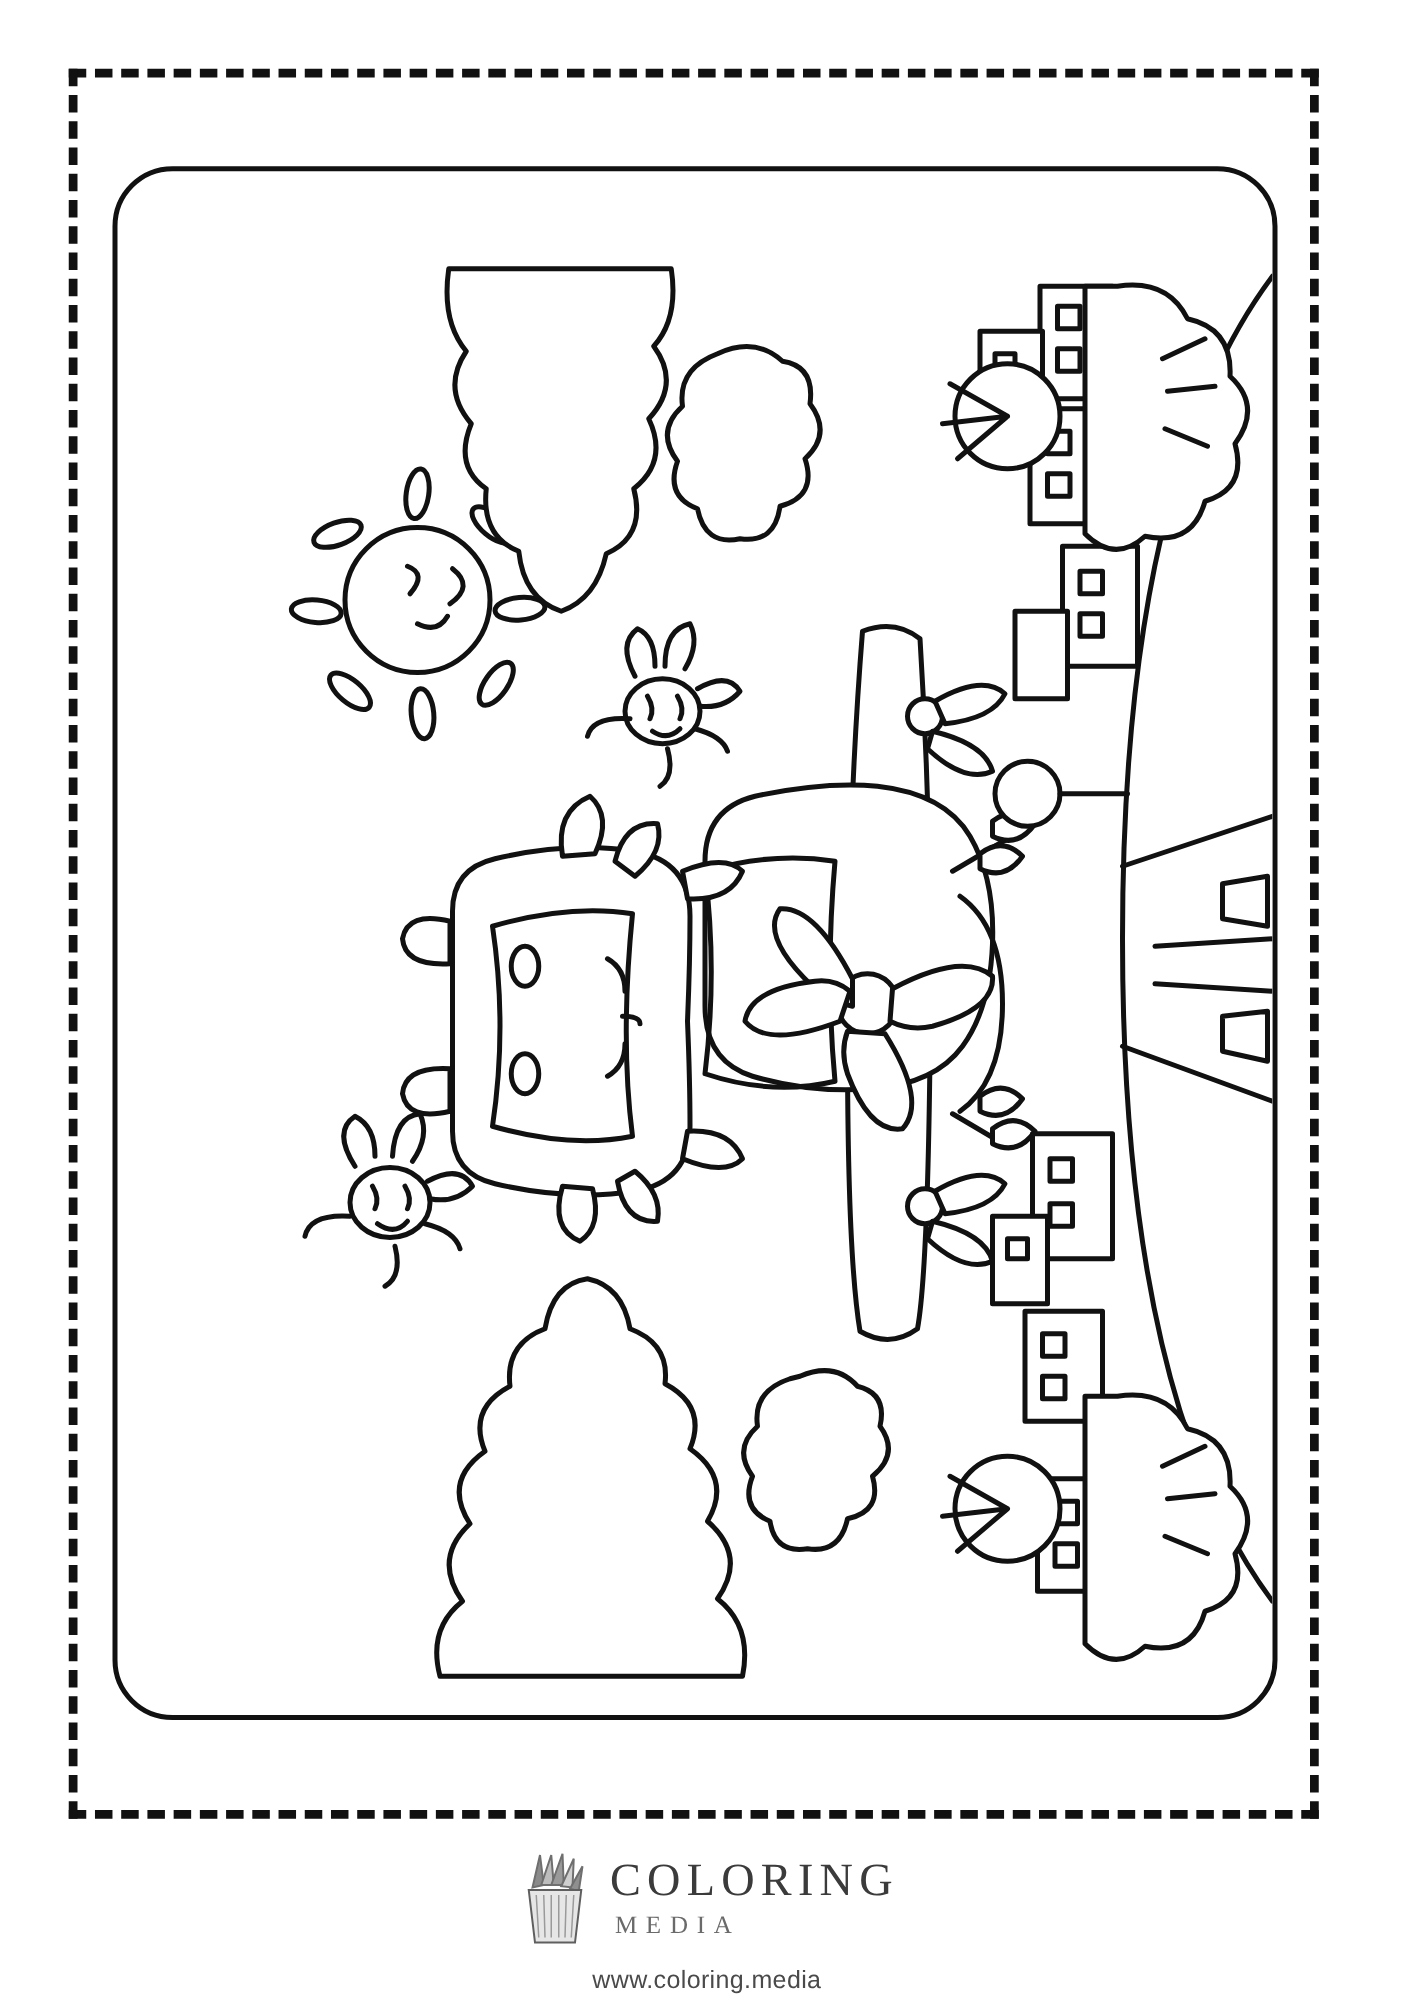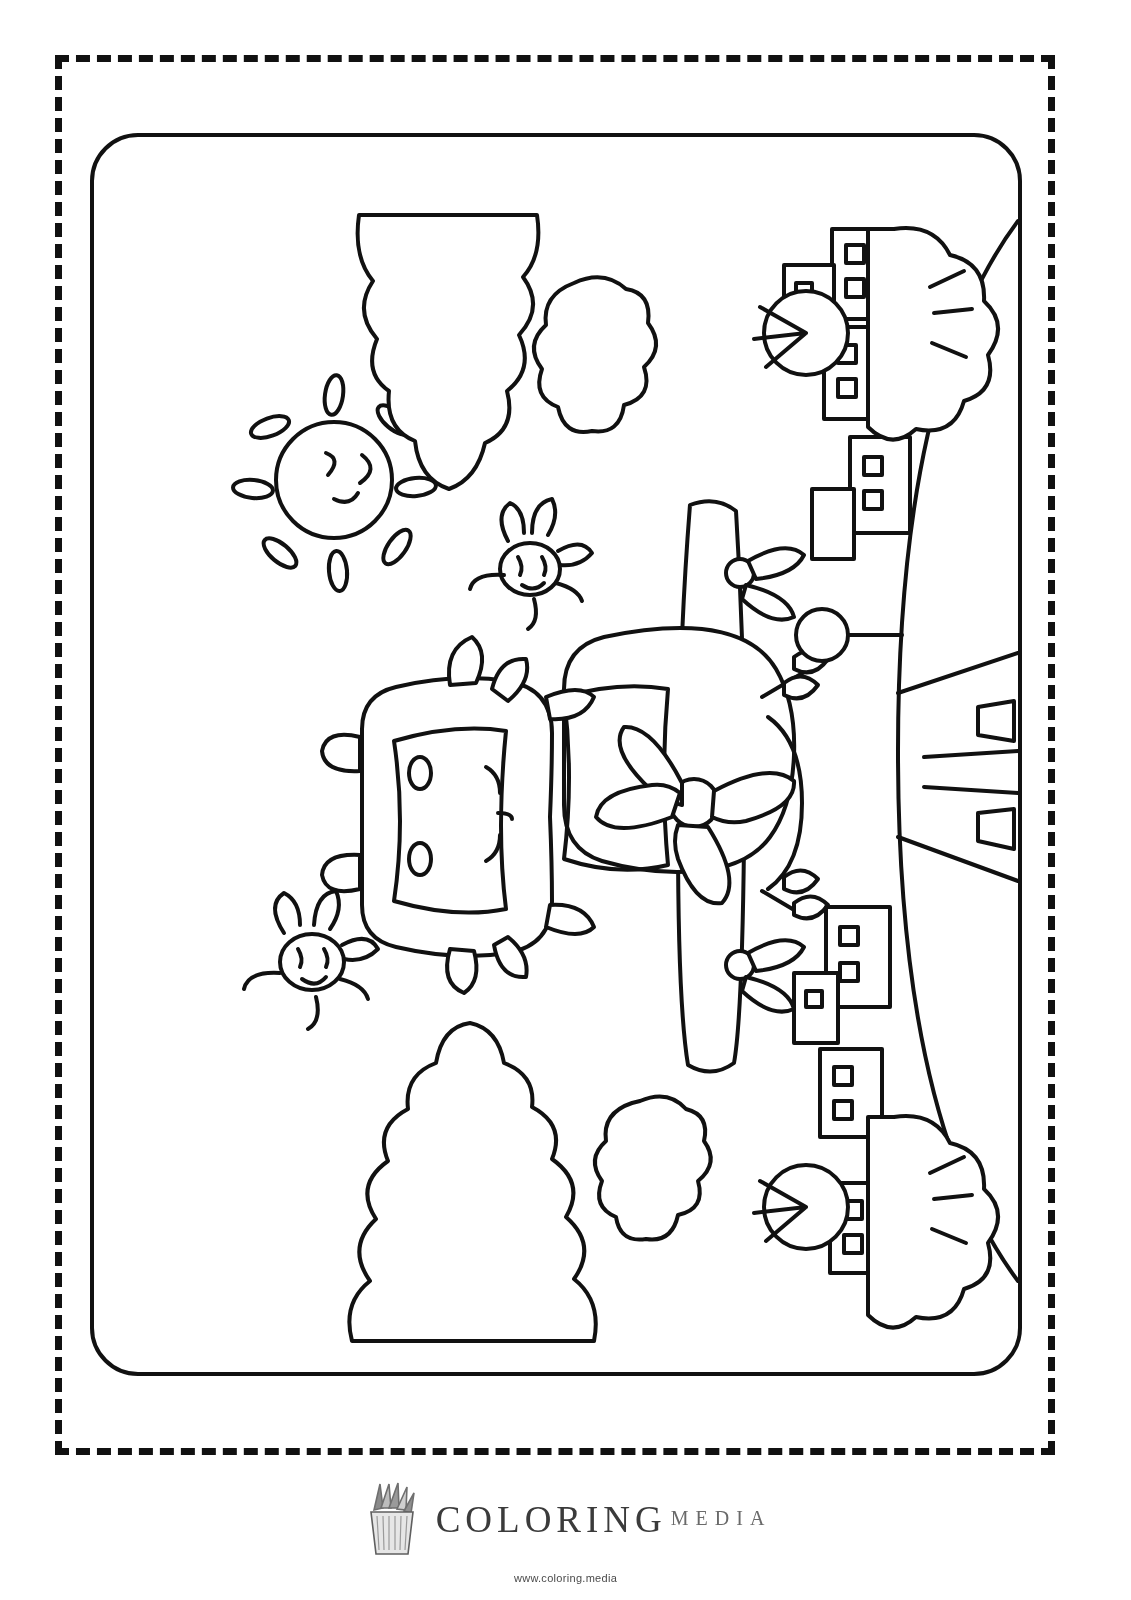--- a/index.html
+++ b/index.html
@@ -79,27 +79,27 @@
     font-family: "Liberation Serif", serif;
     font-size: 20px;
     letter-spacing: 7px;
     color: #6a6a6a;
     margin-top: 6px;
     text-align: left;
     padding-left: 4px;
   }
   #brand-text {
     display: flex;
-    flex-direction: row;
+    flex-direction: column;
     align-items: flex-start;
   }
   #brand-url {
     margin-top: 10px;
     font-family: "Liberation Sans", sans-serif;
-    font-size: 11px;
+    font-size: 20px;
     color: #4a4a4a;
     letter-spacing: 0.3px;
   }
 </style>
 </head>
 <body>
 
 <div id="page">
 
   <div id="cut-border"></div>

